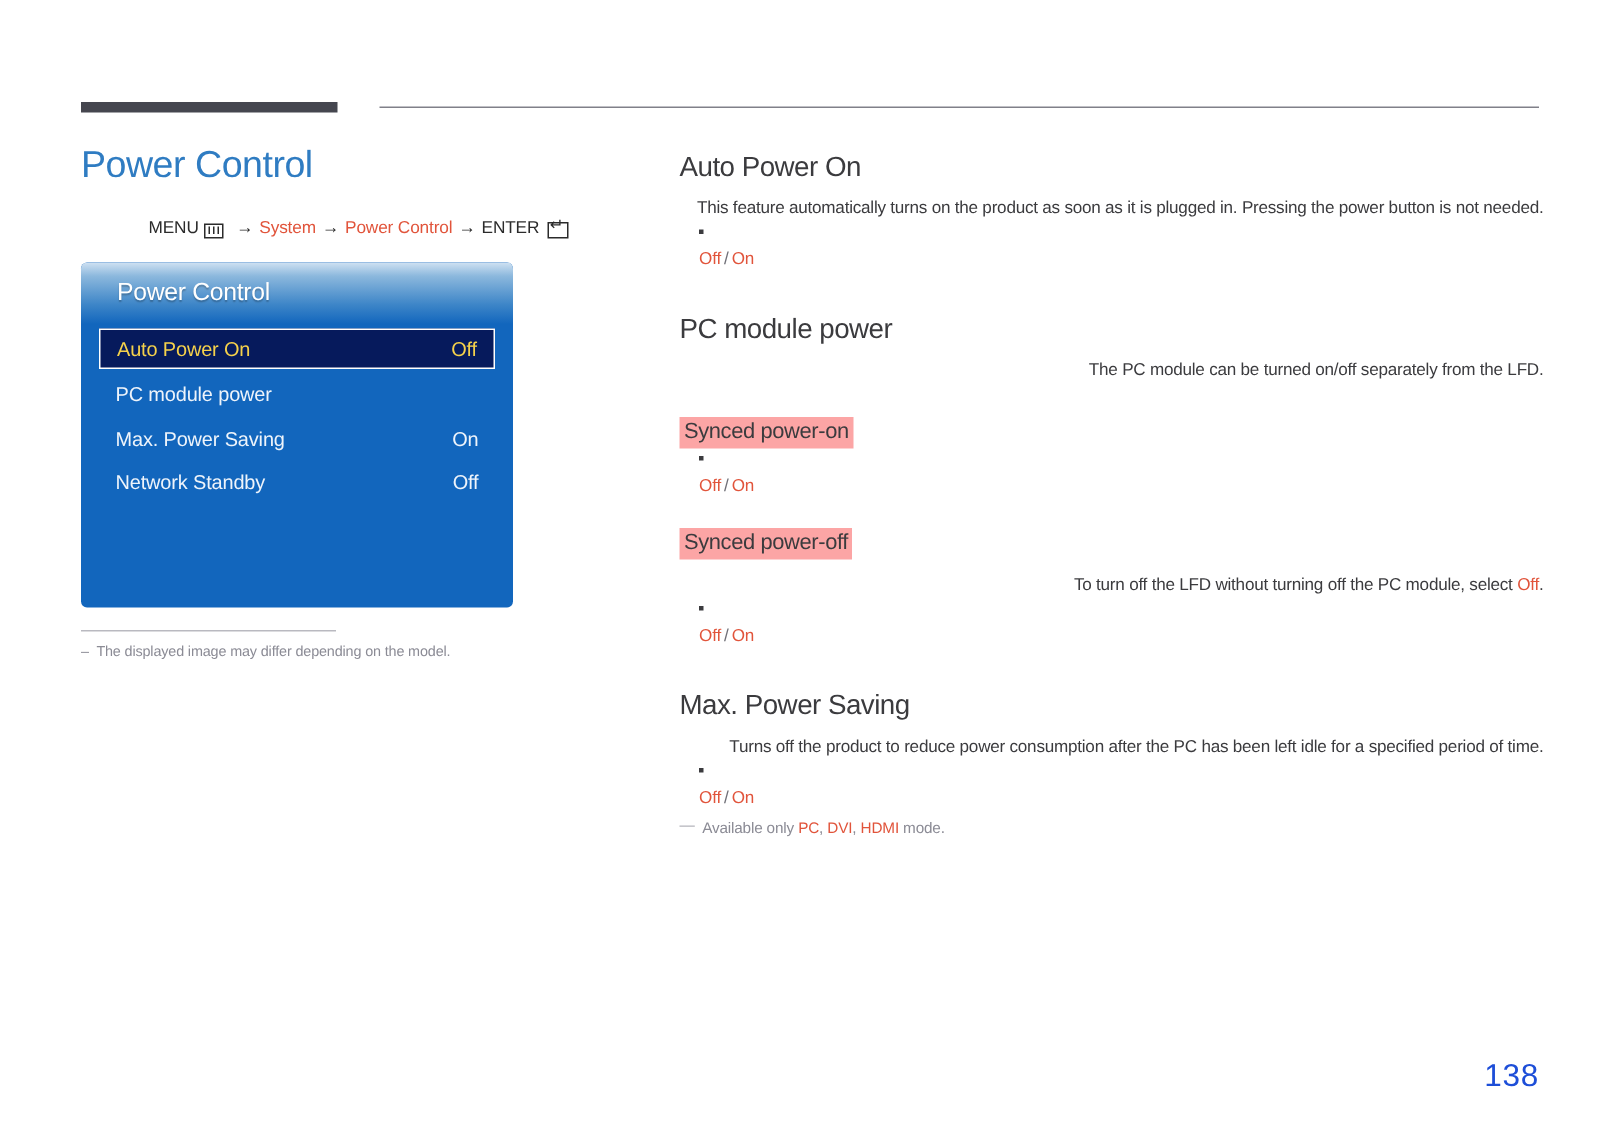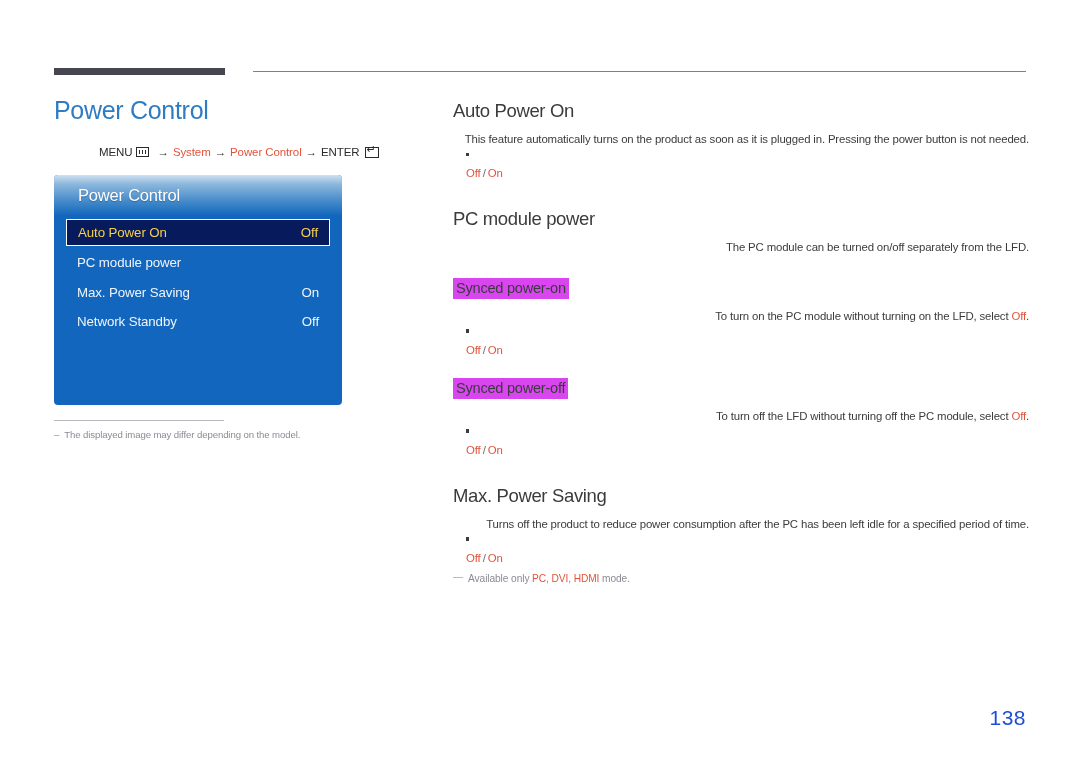--- a/index.html
+++ b/index.html
@@ -25,21 +25,21 @@
   .left-col { position: absolute; left: 54px; top: 96px; width: 370px; }
 
   .page-title {
     font-size: 25px; font-weight: 400; color: #2f7cc2;
     letter-spacing: -0.3px; line-height: 1.15;
   }
 
   .breadcrumb {
     margin-top: 21px;
     font-size: 11.5px; color: #2b2b2b; letter-spacing: -0.1px;
-    white-space: nowrap; display: flex; align-items: center; gap: 0px; padding-left: 45px;
+    white-space: nowrap; display: flex; align-items: flex-end; gap: 0px; padding-left: 45px;
   }
   .breadcrumb .bc-text { color: #2b2b2b; }
   .breadcrumb .bc-accent { color: #e1543b; }
   .breadcrumb .bc-arrow { color: #2b2b2b; padding: 0 4px; }
   .icon-menu {
     display: inline-block; width: 13px; height: 10px;
     border: 1.4px solid #2b2b2b; margin: 0 4px -1px 4px;
     position: relative;
   }
   .icon-menu::before {
@@ -124,21 +124,21 @@
   }
   .bullet .dot {
     width: 3.4px; height: 3.4px; background: #3b3b3e;
     display: inline-block; position: relative; top: -2px; flex: none;
   }
   .bullet .opt { color: #e1543b; }
   .bullet .sep { color: #6e6e76; padding: 0 2px; }
 
   .sub-h {
     margin-top: 22px; display: inline-block;
-    background: #d946ef; color: #3b3b3e;
+    background: #fca5a5; color: #3b3b3e;
     font-size: 14.6px; letter-spacing: -0.25px;
     padding: 1px 3px 2px 3px; line-height: 1.25;
   }
 
   .foot-note {
     margin-top: 9px;
     font-size: 10.2px; color: #8b8b95; letter-spacing: -0.1px;
     display: flex; align-items: baseline; gap: 5px;
   }
   .foot-note .emdash { color: #a8a8b0; position: relative; top: -2px; }
@@ -221,21 +221,20 @@
     <div class="bullet">
       <span class="dot"></span>
       <span><span class="opt">Off</span><span class="sep">/</span><span class="opt">On</span></span>
     </div>
 
     
     <h2 class="sec-h mt">PC module power</h2>
     <p class="body-p">The PC module can be turned on/off separately from the LFD.</p>
 
     <div class="sub-h">Synced power-on</div>
-    <p class="body-p"><span>To turn on the PC module without turning on the LFD, select </span><span class="accent">Off</span><span>.</span></p>
     <div class="bullet">
       <span class="dot"></span>
       <span><span class="opt">Off</span><span class="sep">/</span><span class="opt">On</span></span>
     </div>
 
     <div class="sub-h">Synced power-off</div>
     <p class="body-p"><span>To turn off the LFD without turning off the PC module, select </span><span class="accent">Off</span><span>.</span></p>
     <div class="bullet">
       <span class="dot"></span>
       <span><span class="opt">Off</span><span class="sep">/</span><span class="opt">On</span></span>

